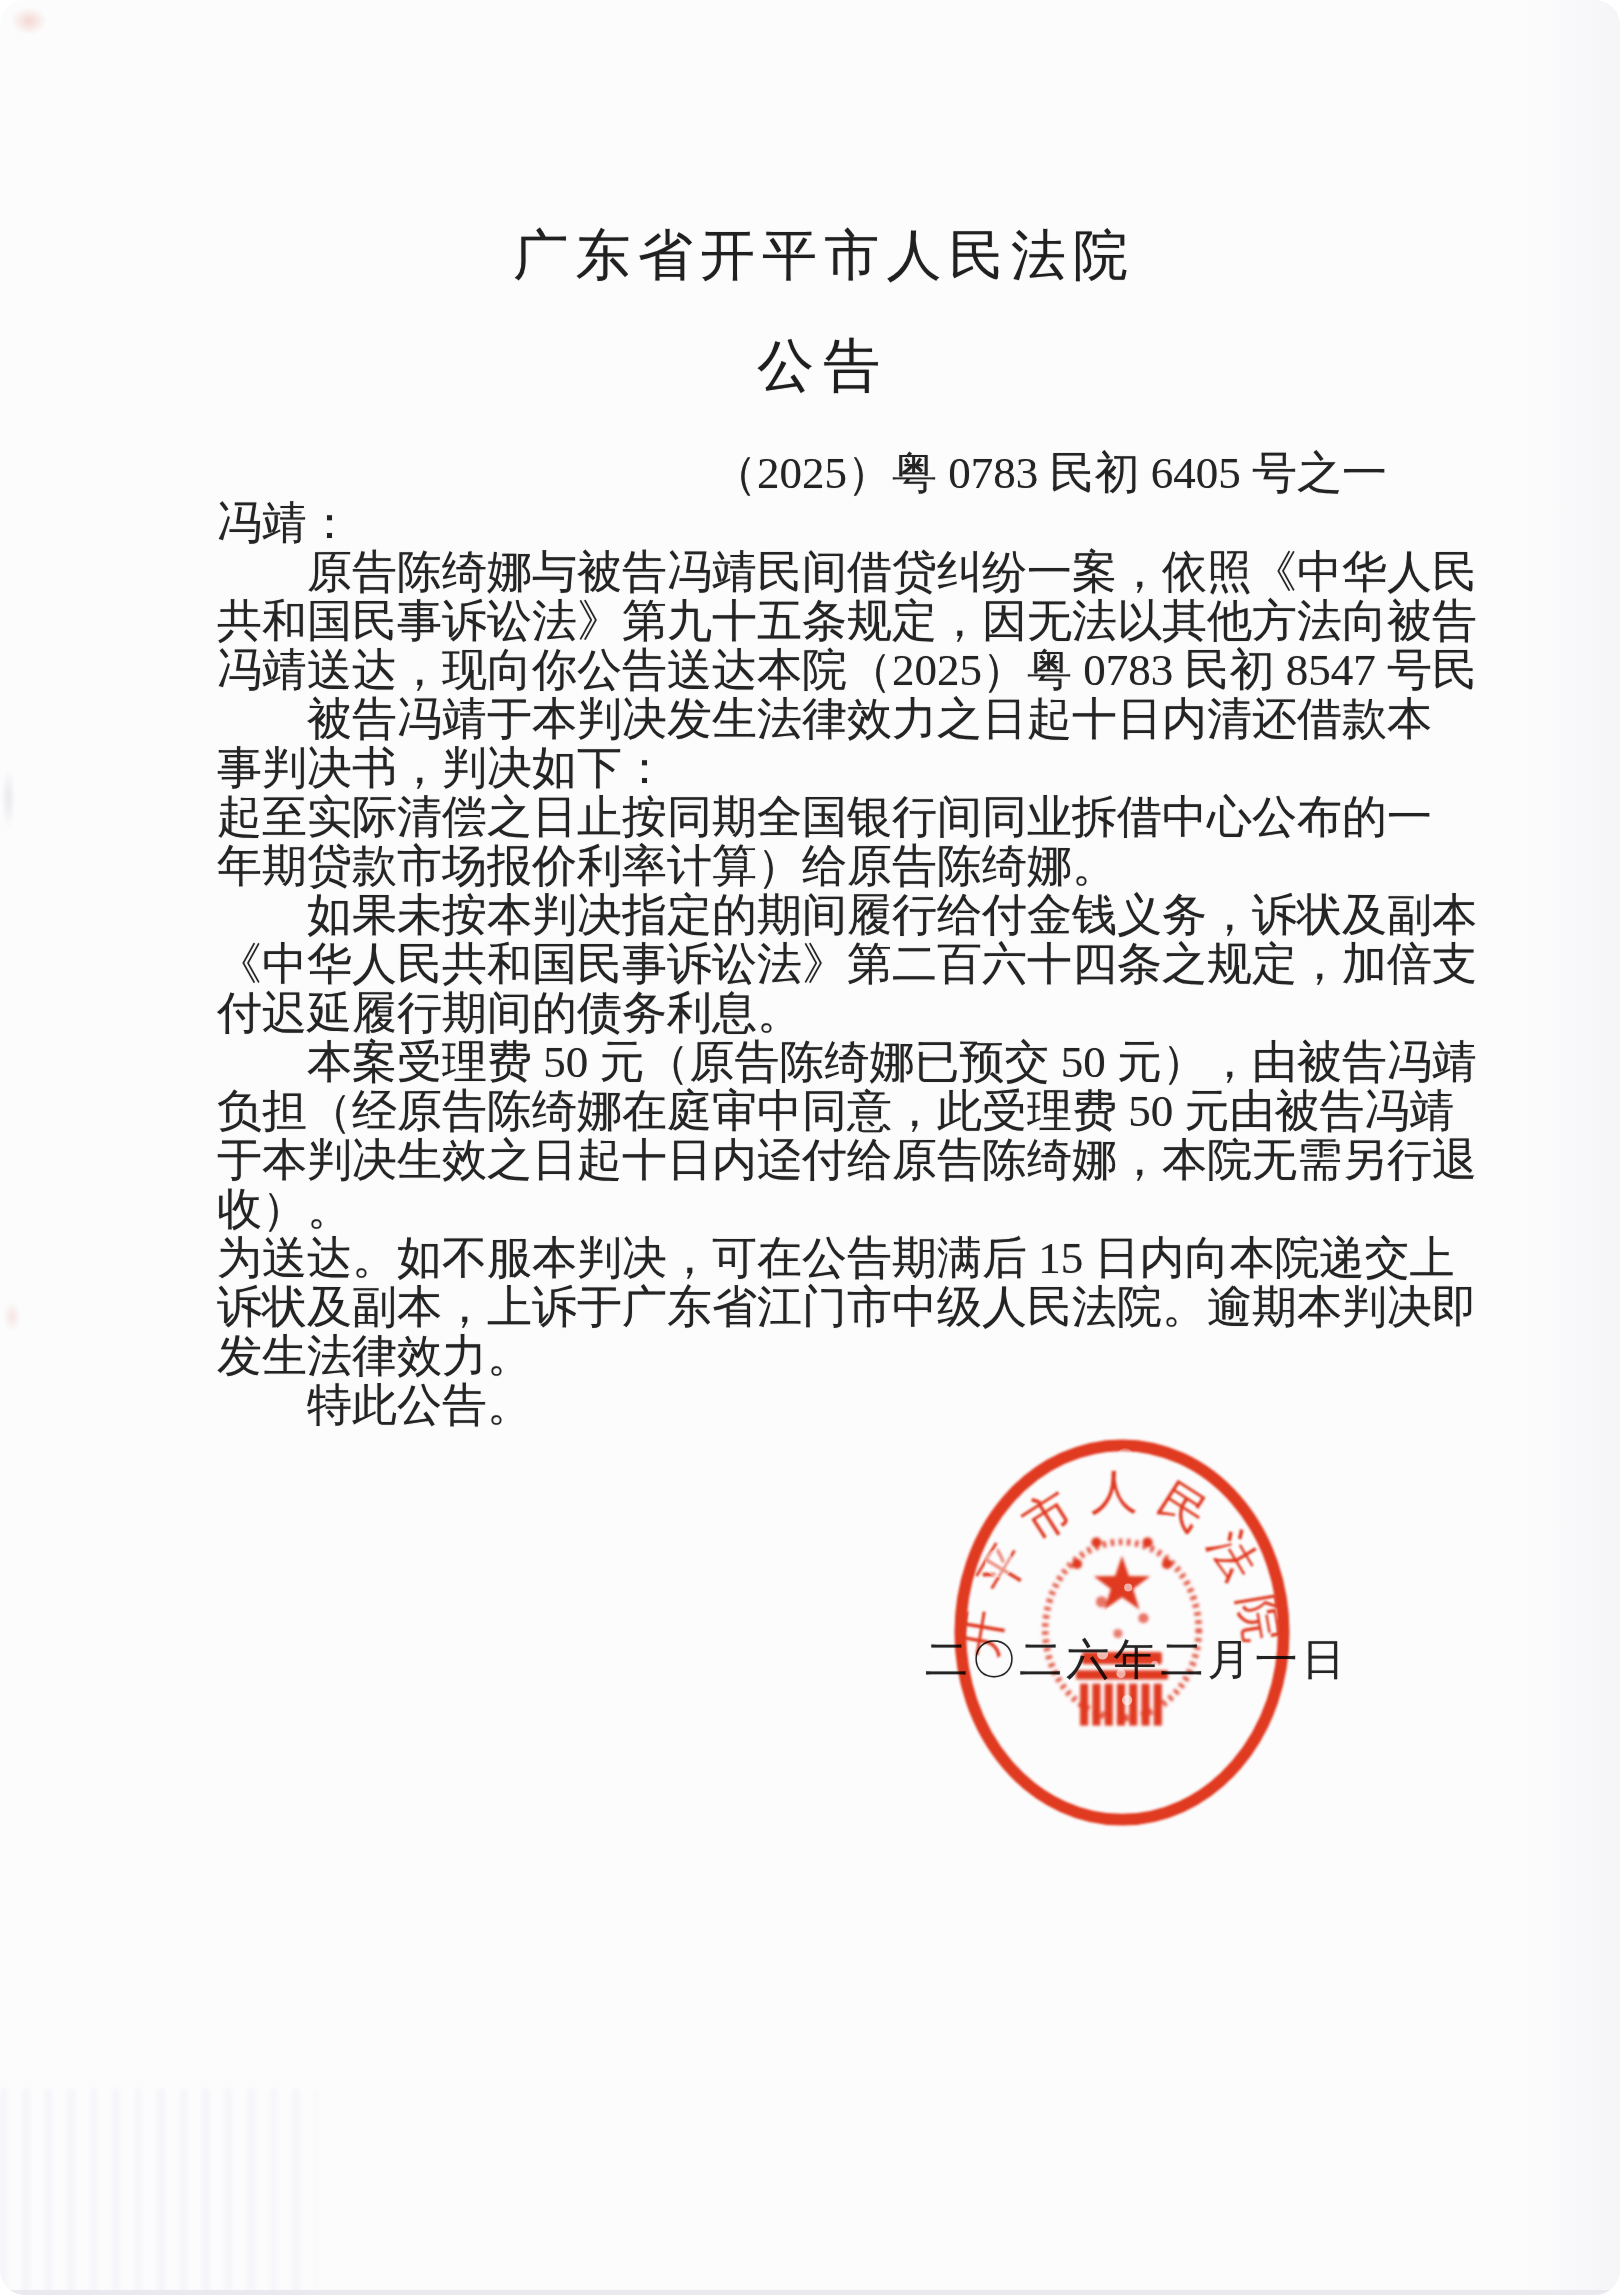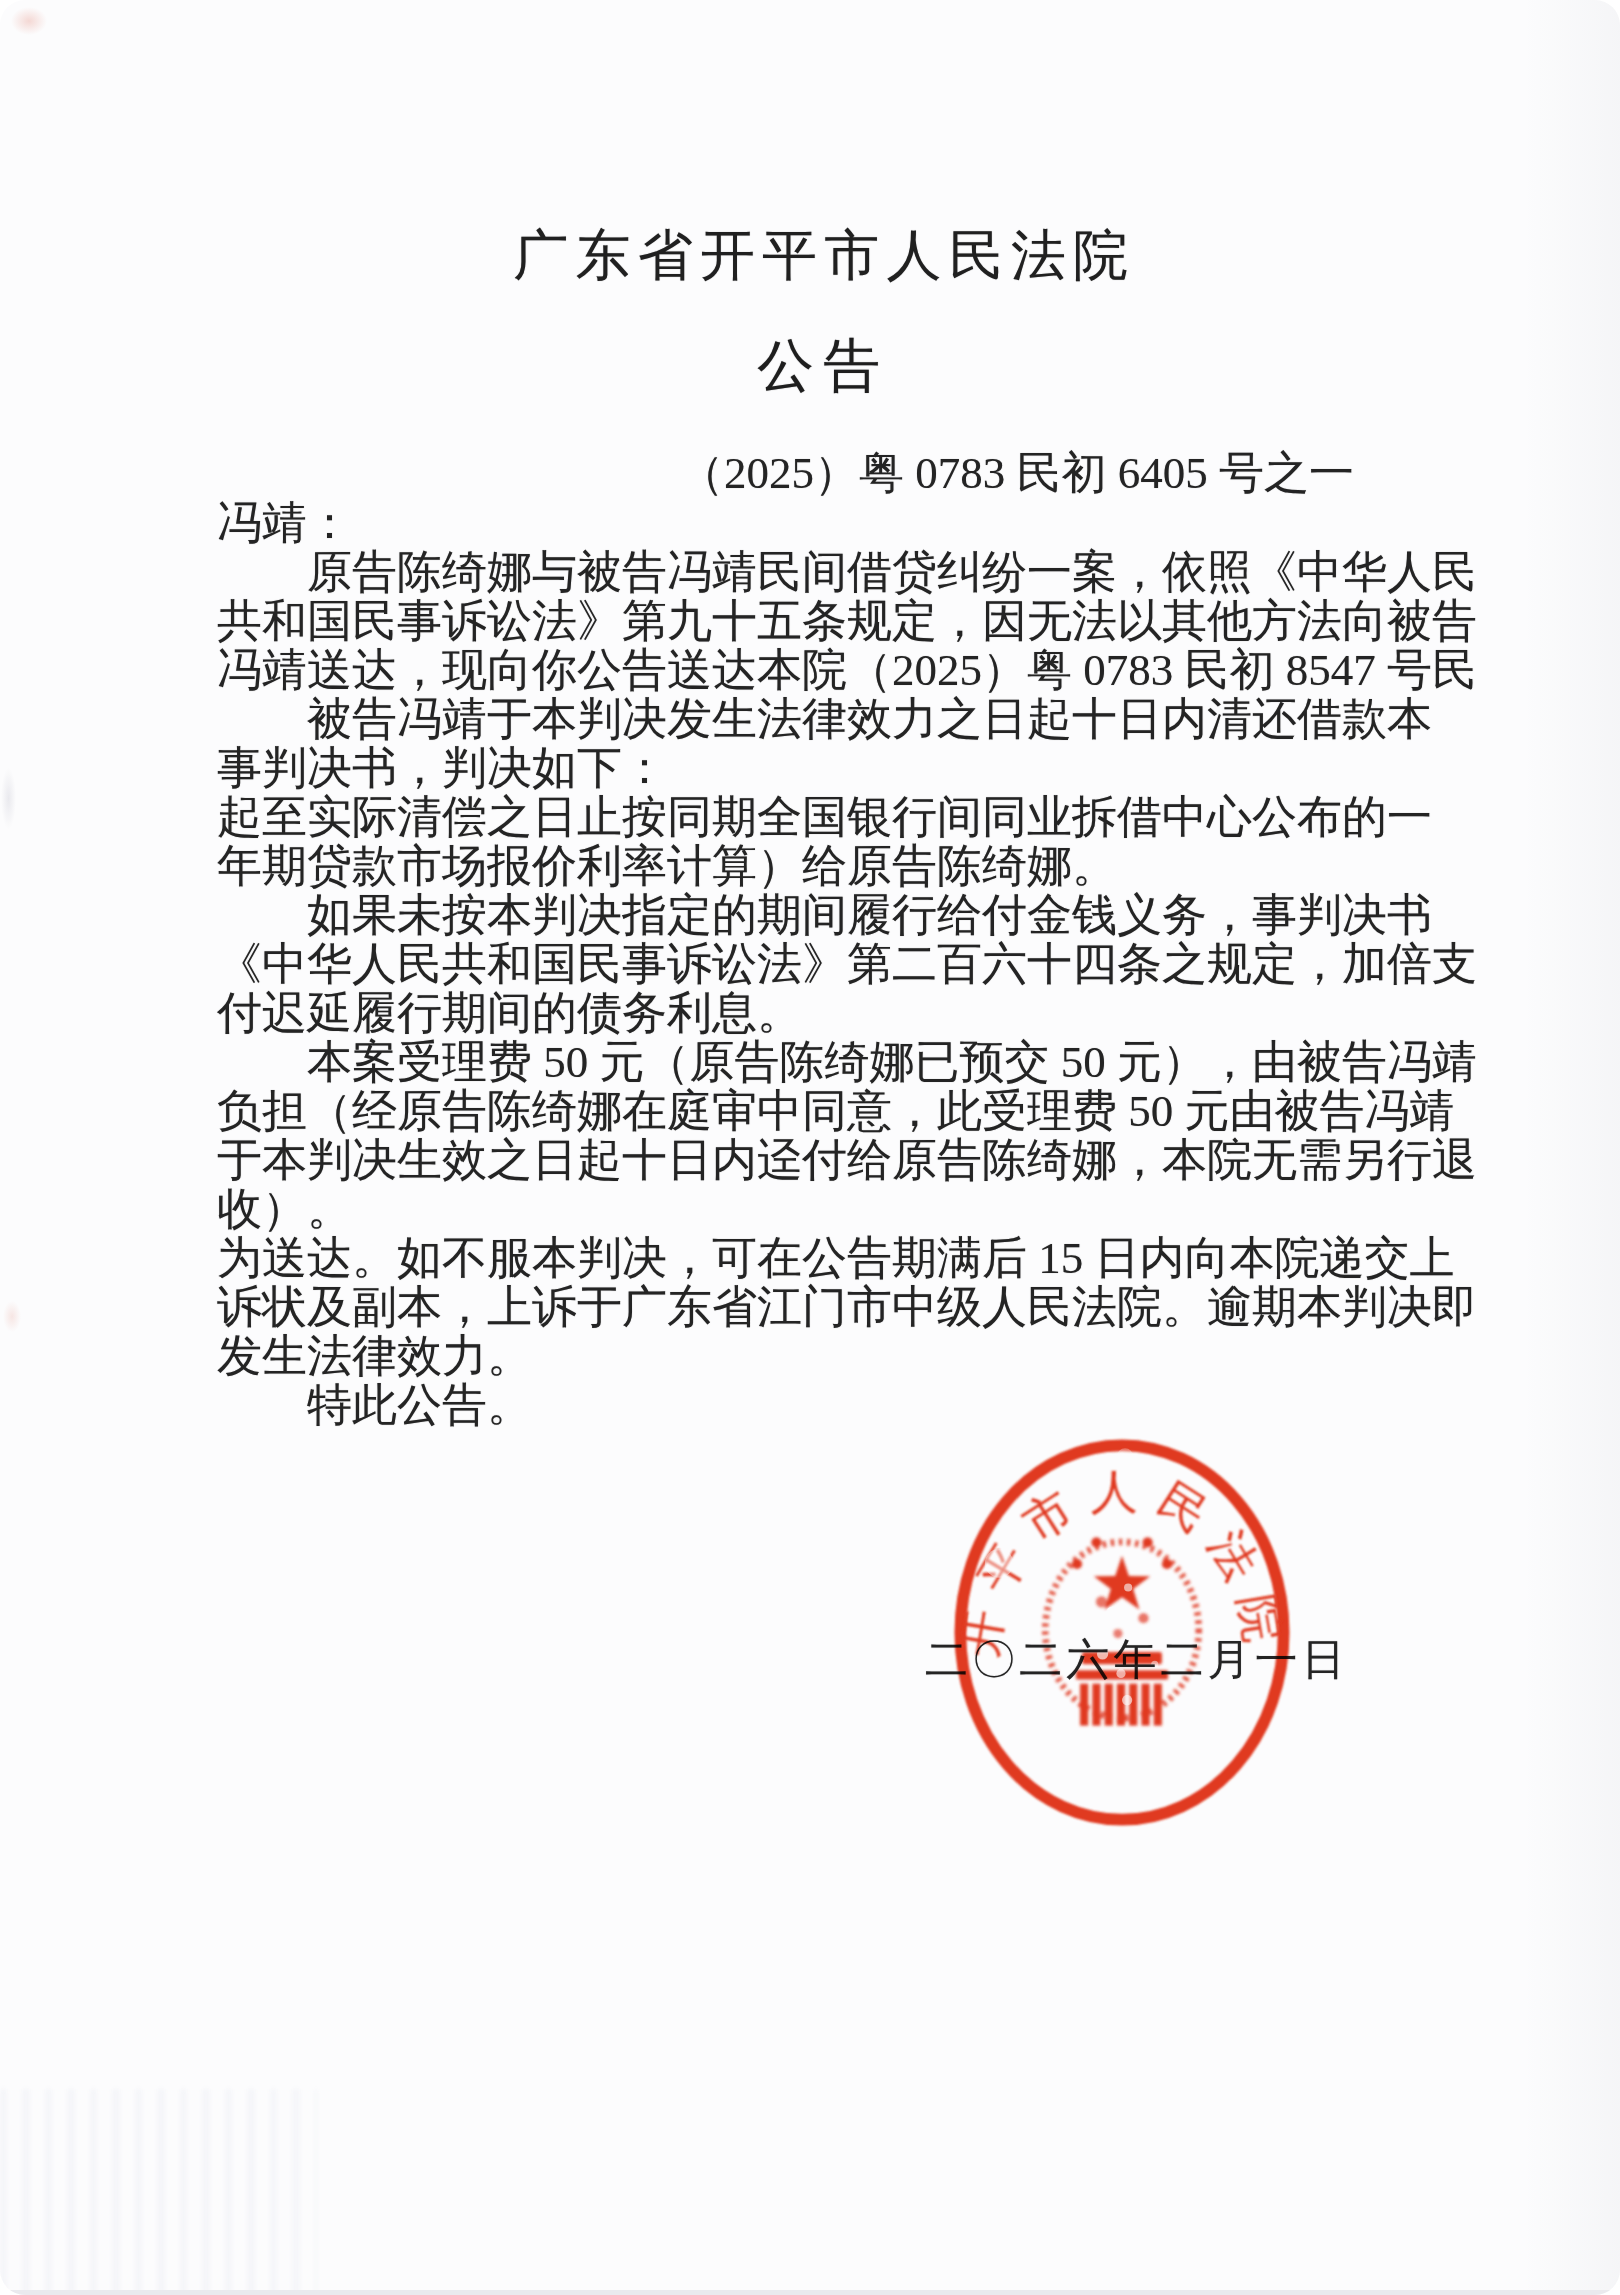--- a/index.html
+++ b/index.html
@@ -36,21 +36,21 @@
     position:absolute;top:328px;left:0;width:100%;
     text-align:center;
     font-size:57px;
     letter-spacing:9.2px;
     transform:translateX(13.3px);
     color:#1e1e1e;
     text-shadow:0 0 1px rgba(30,30,30,.5);
     white-space:nowrap;
   }
   .case-no{
-    position:absolute;top:443px;left:679px;
+    position:absolute;top:443px;left:712px;
     font-size:45px;
     color:#242424;
     text-shadow:0 0 1px rgba(40,40,40,.4);
     white-space:nowrap;
   }
   
   .body-text{
     position:absolute;left:217px;top:499px;width:1260px;
     font-size:45px;
     line-height:49px;
@@ -132,21 +132,21 @@
 
   <div class="body-text">
       <div class="body-line">冯靖：</div>
       <div class="body-line">　　原告陈绮娜与被告冯靖民间借贷纠纷一案，依照《中华人民</div>
       <div class="body-line">共和国民事诉讼法》第九十五条规定，因无法以其他方法向被告</div>
       <div class="body-line">冯靖送达，现向你公告送达本院（2025）粤 0783 民初 8547 号民</div>
       <div class="body-line">　　被告冯靖于本判决发生法律效力之日起十日内清还借款本</div>
       <div class="body-line">事判决书，判决如下：</div>
       <div class="body-line">起至实际清偿之日止按同期全国银行间同业拆借中心公布的一</div>
       <div class="body-line">年期贷款市场报价利率计算）给原告陈绮娜。</div>
-      <div class="body-line">　　如果未按本判决指定的期间履行给付金钱义务，事判决书</div>
+      <div class="body-line">　　如果未按本判决指定的期间履行给付金钱义务，诉状及副本</div>
       <div class="body-line">《中华人民共和国民事诉讼法》第二百六十四条之规定，加倍支</div>
       <div class="body-line">付迟延履行期间的债务利息。</div>
       <div class="body-line">　　本案受理费 50 元（原告陈绮娜已预交 50 元），由被告冯靖</div>
       <div class="body-line">负担（经原告陈绮娜在庭审中同意，此受理费 50 元由被告冯靖</div>
       <div class="body-line">于本判决生效之日起十日内迳付给原告陈绮娜，本院无需另行退</div>
       <div class="body-line">收）。</div>
       <div class="body-line">为送达。如不服本判决，可在公告期满后 15 日内向本院递交上</div>
       <div class="body-line">诉状及副本，上诉于广东省江门市中级人民法院。逾期本判决即</div>
       <div class="body-line">发生法律效力。</div>
       <div class="body-line">　　特此公告。</div>

